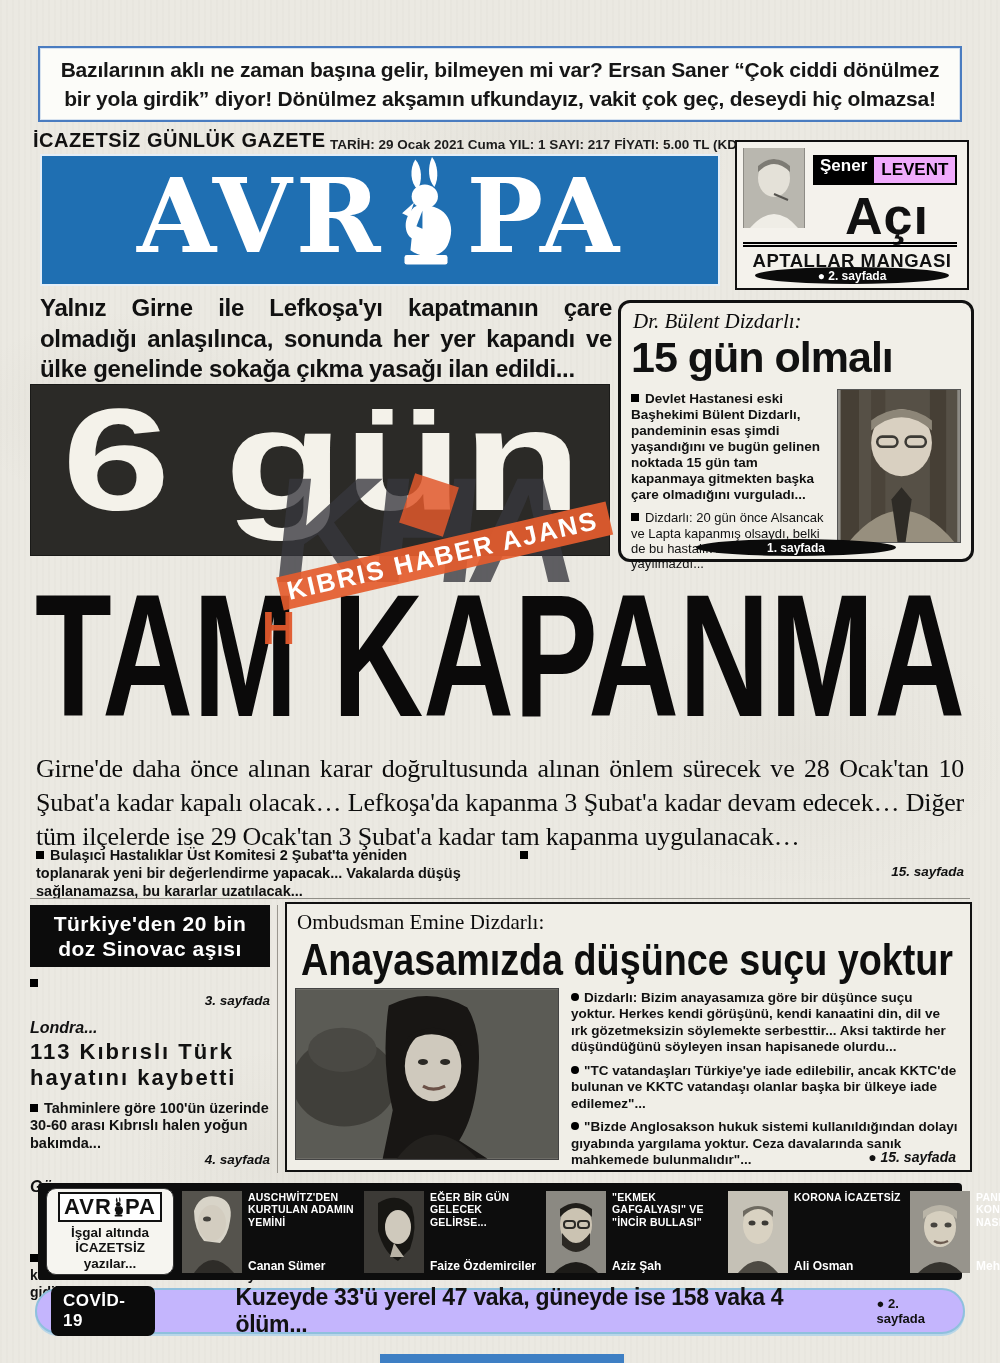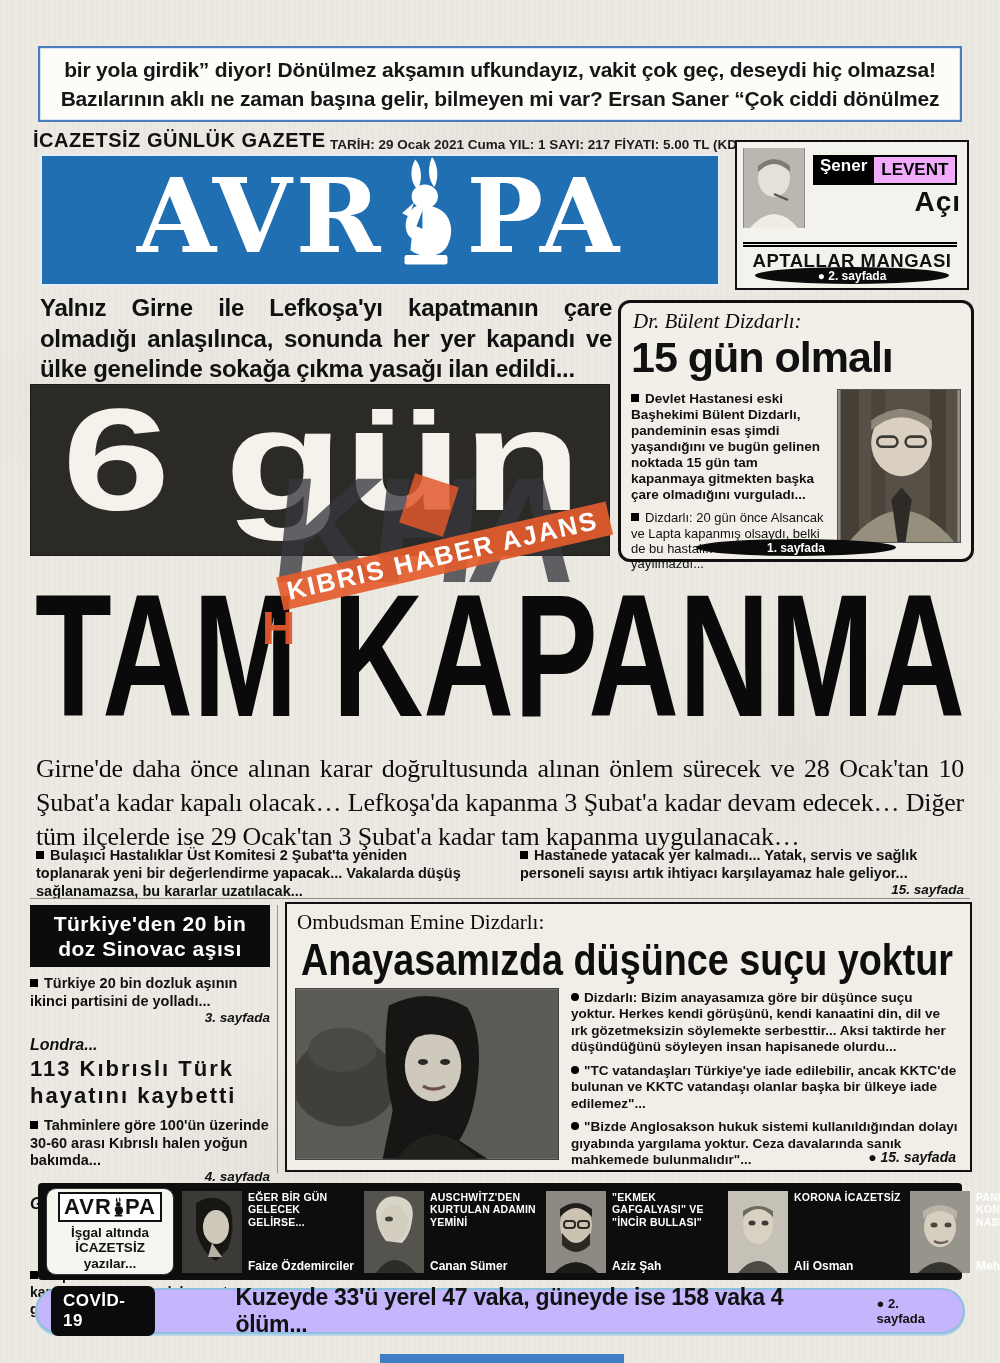--- a/index.html
+++ b/index.html
@@ -32,21 +32,21 @@
     display:flex;align-items:center;justify-content:center;box-shadow:0 0 0 2px #e4eef7 inset;}
   .masthead .word{font-family:"DejaVu Serif",serif;font-weight:bold;font-size:102px;
     color:#fff;line-height:1;letter-spacing:4px;transform:translateY(-4px)}
   .masthead svg{margin:0 4px;transform:translateY(-8px)}
   
   .levent{left:735px;top:140px;width:230px;height:146px;background:#f4f2ec;border:2px solid #111}
   .levent .photo{left:6px;top:6px;width:62px;height:80px}
   .namebar{left:76px;top:13px;display:flex;align-items:stretch}
   .namebar .first{background:#000;color:#fff;font-weight:bold;font-size:17px;padding:1px 7px}
   .namebar .last{background:#f0abfc;color:#000;font-weight:bold;font-size:17px;padding:3px 7px;border:2px solid #000;border-left:none}
-  .aci{left:76px;top:44px;width:148px;text-align:right;font-size:28px;font-weight:900;letter-spacing:1px}
+  .aci{left:76px;top:44px;width:148px;text-align:center;font-size:52px;font-weight:900;letter-spacing:1px}
   .levent-rule{left:6px;top:100px;width:214px;border-top:5px double #000}
   .levent-piece{left:0;top:108px;width:100%;text-align:center;font-size:18.5px;font-weight:800;letter-spacing:.5px}
   .pill{background:#0b0b0b;color:#fff;border-radius:50%;display:flex;align-items:center;justify-content:center;
     font-size:12px;font-weight:bold}
   .levent-pill{left:18px;bottom:4px;width:194px;height:17px}
   
   .kicker{left:40px;top:293px;width:572px;font-size:24px;font-weight:800;line-height:1.28;
     text-align:justify;letter-spacing:-.3px}
   .sixgun{left:30px;top:384px;width:580px;height:172px;background:#2b2a27;
     box-shadow:0 0 0 1px #1a1a18 inset}
@@ -117,22 +117,22 @@
   .covid-badge{background:#0b0b0b;color:#fff;border-radius:7px;font-size:17px;font-weight:800;
     padding:5px 12px;margin-right:80px;letter-spacing:.5px}
   .covid-text{font-size:23px;font-weight:800;letter-spacing:-.3px}
   .covid-page{margin-left:30px;font-size:13px;font-weight:bold}
   .bottomstrip{left:380px;top:1354px;width:244px;height:9px;background:#3e7fc4}
 </style>
 </head>
 <body>
 
 <div class="abs z banner">
+  <div>Bazılarının aklı ne zaman başına gelir, bilmeyen mi var? Ersan Saner “Çok ciddi dönülmez</div>
   <div>bir yola girdik” diyor! Dönülmez akşamın ufkundayız, vakit çok geç, deseydi hiç olmazsa!</div>
-  <div>Bazılarının aklı ne zaman başına gelir, bilmeyen mi var? Ersan Saner “Çok ciddi dönülmez</div>
 </div>
 
 <div class="abs z slogan">İCAZETSİZ GÜNLÜK GAZETE</div>
 <div class="abs z issue">TARİH: 29 Ocak 2021 Cuma  YIL: 1  SAYI: 217  FİYATI: 5.00 TL (KDV dahil)</div>
 
 <div class="abs z masthead">
   <span class="word">AVR</span>
   <svg width="74" height="110" viewBox="0 0 60 92">
     <g fill="#ffffff">
       <path d="M21 2 C16 10 17 22 23 27 C27 21 27 8 21 2 Z"></path>
@@ -212,35 +212,35 @@
   <div class="ribbon">KIBRIS HABER AJANS</div>
 </div>
 
 <div class="abs z deck">Girne'de daha önce alınan karar doğrultusunda alınan önlem sürecek ve 28 Ocak'tan 10 Şubat'a kadar kapalı olacak… Lefkoşa'da kapanma 3 Şubat'a kadar devam edecek… Diğer tüm ilçelerde ise 29 Ocak'tan 3 Şubat'a kadar tam kapanma uygulanacak…</div>
 
 <div class="abs z lead-bullets">
   <div class="col">
     <span class="sq"></span><span>Bulaşıcı Hastalıklar Üst Komitesi 2 Şubat'ta yeniden toplanarak yeni bir değerlendirme yapacak... Vakalarda düşüş sağlanamazsa, bu kararlar uzatılacak...</span>
   </div>
   <div class="col">
-    <span class="sq"></span><span>Hastanede yatacak yer kalmadı... Yatak, servis ve sağlık personeli sayısı artık ihtiyacı karşılayamaz hale geliyor...</span>
+    <span class="sq"></span>
     <div class="pageref">15. sayfada</div>
   </div>
 </div>
 
 <div class="abs z hrule"></div>
 <div class="abs z vrule"></div>
 
 <div class="abs z lc">
   <div class="lc-header">
     <div>Türkiye'den 20 bin</div>
     <div>doz Sinovac aşısı</div>
   </div>
   <div class="item">
-    <span class="sq"></span><span>Türkiye 20 bin dozluk aşının ikinci partisini de yolladı...</span>
+    <span class="sq"></span>
     <div class="pageref">3. sayfada</div>
   </div>
   <div class="label">Londra...</div>
   <div class="head2">
     <div>113 Kıbrıslı Türk</div>
     <div>hayatını kaybetti</div>
   </div>
   <div class="item">
     <span class="sq"></span><span>Tahminlere göre 100'ün üzerinde 30-60 arası Kıbrıslı halen yoğun bakımda...</span>
     <div class="pageref">4. sayfada</div>
@@ -298,45 +298,45 @@
     <div class="logo-tag">
       <div>İşgal altında</div>
       <div>İCAZETSİZ</div>
       <div>yazılar...</div>
     </div>
   </div>
 
   <div class="colmn">
     <div class="photo">
       <svg viewBox="0 0 60 82">
-          <rect width="60" height="82" fill="#3c3a36"></rect>
-          <path d="M14 12 Q34 0 48 16 Q54 36 46 58 L34 70 Q20 62 14 40 Z" fill="#171613"></path>
-          <ellipse cx="34" cy="36" rx="13" ry="17" fill="#cfc9bc"></ellipse>
-          <path d="M30 52 L26 66 L40 66 Z" fill="#b8b2a5"></path>
-        </svg>
-    </div>
-    <div class="txt">
-      <div class="title">EĞER BİR GÜN GELECEK GELİRSE...</div>
-      <div class="name">Faize Özdemirciler</div>
-    </div>
-  </div>
-
-  <div class="colmn">
-    <div class="photo">
-      <svg viewBox="0 0 60 82">
           <rect width="60" height="82" fill="#55534d"></rect>
           <path d="M12 20 Q18 2 36 6 Q52 10 48 30 Q46 44 38 52 L22 50 Q12 38 12 20 Z" fill="#d8d4c8"></path>
           <ellipse cx="30" cy="32" rx="14" ry="18" fill="#d3cdc0"></ellipse>
           <ellipse cx="25" cy="28" rx="4" ry="2.5" fill="#44423d"></ellipse>
           <path d="M12 82 Q30 56 52 82 Z" fill="#2e2c28"></path>
         </svg>
     </div>
     <div class="txt">
       <div class="title">AUSCHWİTZ'DEN KURTULAN ADAMIN YEMİNİ</div>
       <div class="name">Canan Sümer</div>
+    </div>
+  </div>
+
+  <div class="colmn">
+    <div class="photo">
+      <svg viewBox="0 0 60 82">
+          <rect width="60" height="82" fill="#3c3a36"></rect>
+          <path d="M14 12 Q34 0 48 16 Q54 36 46 58 L34 70 Q20 62 14 40 Z" fill="#171613"></path>
+          <ellipse cx="34" cy="36" rx="13" ry="17" fill="#cfc9bc"></ellipse>
+          <path d="M30 52 L26 66 L40 66 Z" fill="#b8b2a5"></path>
+        </svg>
+    </div>
+    <div class="txt">
+      <div class="title">EĞER BİR GÜN GELECEK GELİRSE...</div>
+      <div class="name">Faize Özdemirciler</div>
     </div>
   </div>
 
   <div class="colmn">
     <div class="photo">
       <svg viewBox="0 0 60 82">
           <rect width="60" height="82" fill="#8b8982"></rect>
           <ellipse cx="30" cy="34" rx="16" ry="20" fill="#cbc3b2"></ellipse>
           <path d="M14 26 Q30 8 46 26 L46 18 Q30 6 14 18 Z" fill="#201e1a"></path>
           <path d="M16 42 Q30 62 44 42 L44 54 Q30 68 16 54 Z" fill="#2b2823"></path>

